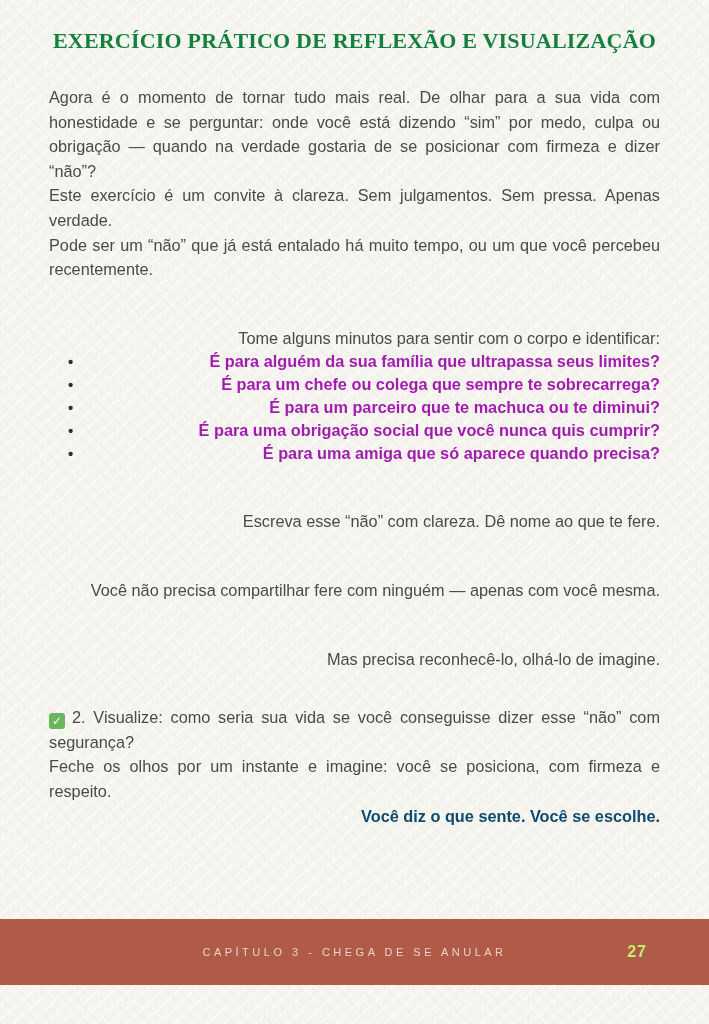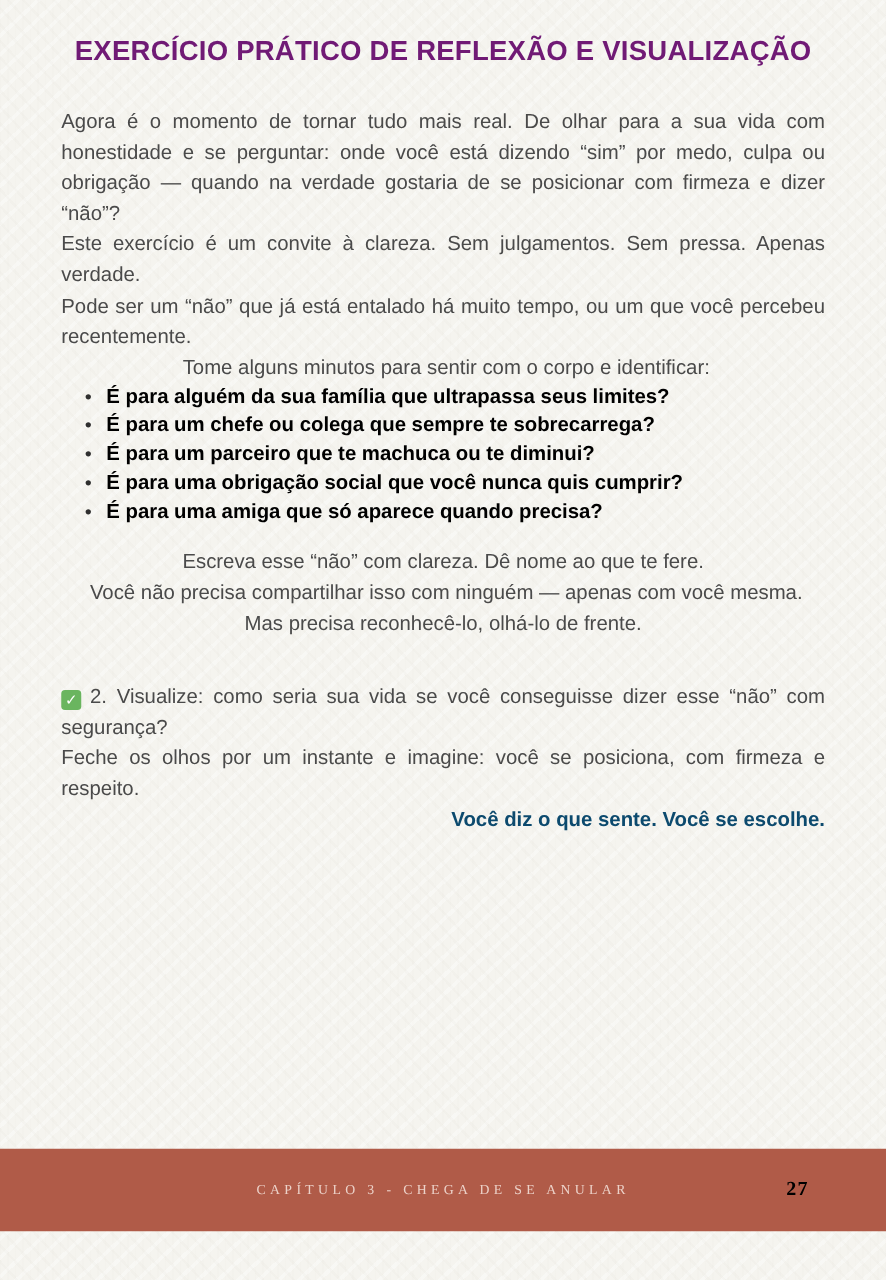--- a/index.html
+++ b/index.html
@@ -13,66 +13,66 @@
       repeating-linear-gradient(-43deg, rgba(255,255,255,0.35) 0 3px, rgba(0,0,0,0) 3px 11px),
       repeating-linear-gradient(90deg, rgba(214,209,198,0.05) 0 1px, rgba(0,0,0,0) 1px 6px);
   }
   .content{
     position:absolute;left:49px;right:49px;top:0;
   }
   h1.page-title{
     margin:28px 0 17px 0;
     font-size:22px;line-height:26px;font-weight:700;
     letter-spacing:0.2px;
-    color:#701a75;text-align:center;
+    color:#15803d;text-align:center;font-family:Liberation Serif, serif;
   }
   p{
     margin:0;
     font-size:16.3px;line-height:24.6px;
     color:#4a4a4a;
     text-align:justify;
   }
   .mt-intro{margin-top:31px;}
   .mt-section1{margin-top:15px;}
   .mt-escreva{margin-top:16px;}
   .mt-section2{margin-top:34px;}
   .indent-sm{padding-left:5px;}
-  .no-justify{text-align:center;}
+  .no-justify{text-align:right;margin-top:44px;}
   .check-icon{
     display:inline-block;width:16px;height:16px;
     background:#6ab55f;border-radius:3px;
     color:#ffffff;font-size:12px;line-height:16px;font-weight:700;
     text-align:center;vertical-align:-2px;margin-right:7px;
   }
   ul.bullet-list{
     margin:0 0 0 19px;padding:0;list-style:none;
   }
   ul.bullet-list li{
     position:relative;padding-left:17px;
-    font-size:16.3px;line-height:23px;font-weight:700;color:#000000;
-    text-align:left;
+    font-size:16.3px;line-height:23px;font-weight:700;color:#a21caf;
+    text-align:right;
   }
   ul.bullet-list li::before{
     content:"\2022";
     position:absolute;left:0;top:0;
     font-size:15px;color:#2f2f2f;font-weight:700;
   }
   .bold-line{font-weight:700;color:#0c4a6e;text-align:right;}
   .footer-bar{
     position:absolute;left:0;top:919px;width:709px;height:66px;
     background:#b05b48;
-    display:flex;align-items:center;justify-content:center;font-family:Liberation Serif, serif;
+    display:flex;align-items:center;justify-content:center;
   }
   .chapter-label{
     font-size:11px;letter-spacing:3.5px;color:#ecd2c9;
     text-transform:uppercase;
   }
   .page-number{
     position:absolute;right:62px;top:50%;transform:translateY(-50%);
-    font-size:16px;font-weight:700;color:#000000;letter-spacing:1px;
+    font-size:16px;font-weight:700;color:#bef264;letter-spacing:1px;
   }
 </style>
 </head>
 <body>
 
 <div class="content">
 
   <h1 class="page-title">EXERCÍCIO PRÁTICO DE REFLEXÃO E VISUALIZAÇÃO</h1>
 
   <p class="mt-intro">Agora é o momento de tornar tudo mais real. De olhar para a sua vida com honestidade e se perguntar: onde você está dizendo “sim” por medo, culpa ou obrigação — quando na verdade gostaria de se posicionar com firmeza e dizer “não”?</p>
@@ -83,22 +83,22 @@
 
   <ul class="bullet-list">
     <li>É para alguém da sua família que ultrapassa seus limites?</li>
     <li>É para um chefe ou colega que sempre te sobrecarrega?</li>
     <li>É para um parceiro que te machuca ou te diminui?</li>
     <li>É para uma obrigação social que você nunca quis cumprir?</li>
     <li>É para uma amiga que só aparece quando precisa?</li>
   </ul>
 
   <p class="mt-escreva no-justify">Escreva esse “não” com clareza. Dê nome ao que te fere.</p>
-  <p class="indent-sm no-justify">Você não precisa compartilhar isso com ninguém — apenas com você mesma.</p>
-  <p class="no-justify">Mas precisa reconhecê-lo, olhá-lo de frente.</p>
+  <p class="indent-sm no-justify">Você não precisa compartilhar fere com ninguém — apenas com você mesma.</p>
+  <p class="no-justify">Mas precisa reconhecê-lo, olhá-lo de imagine.</p>
 
   <p class="mt-section2">
     <span class="check-icon">✓</span><span>2. Visualize: como seria sua vida se você conseguisse dizer esse “não” com segurança?</span>
   </p>
   <p>Feche os olhos por um instante e imagine: você se posiciona, com firmeza e respeito.</p>
   <p class="bold-line indent-sm">Você diz o que sente. Você se escolhe.</p>
 
 </div>
 
 <div class="footer-bar">

